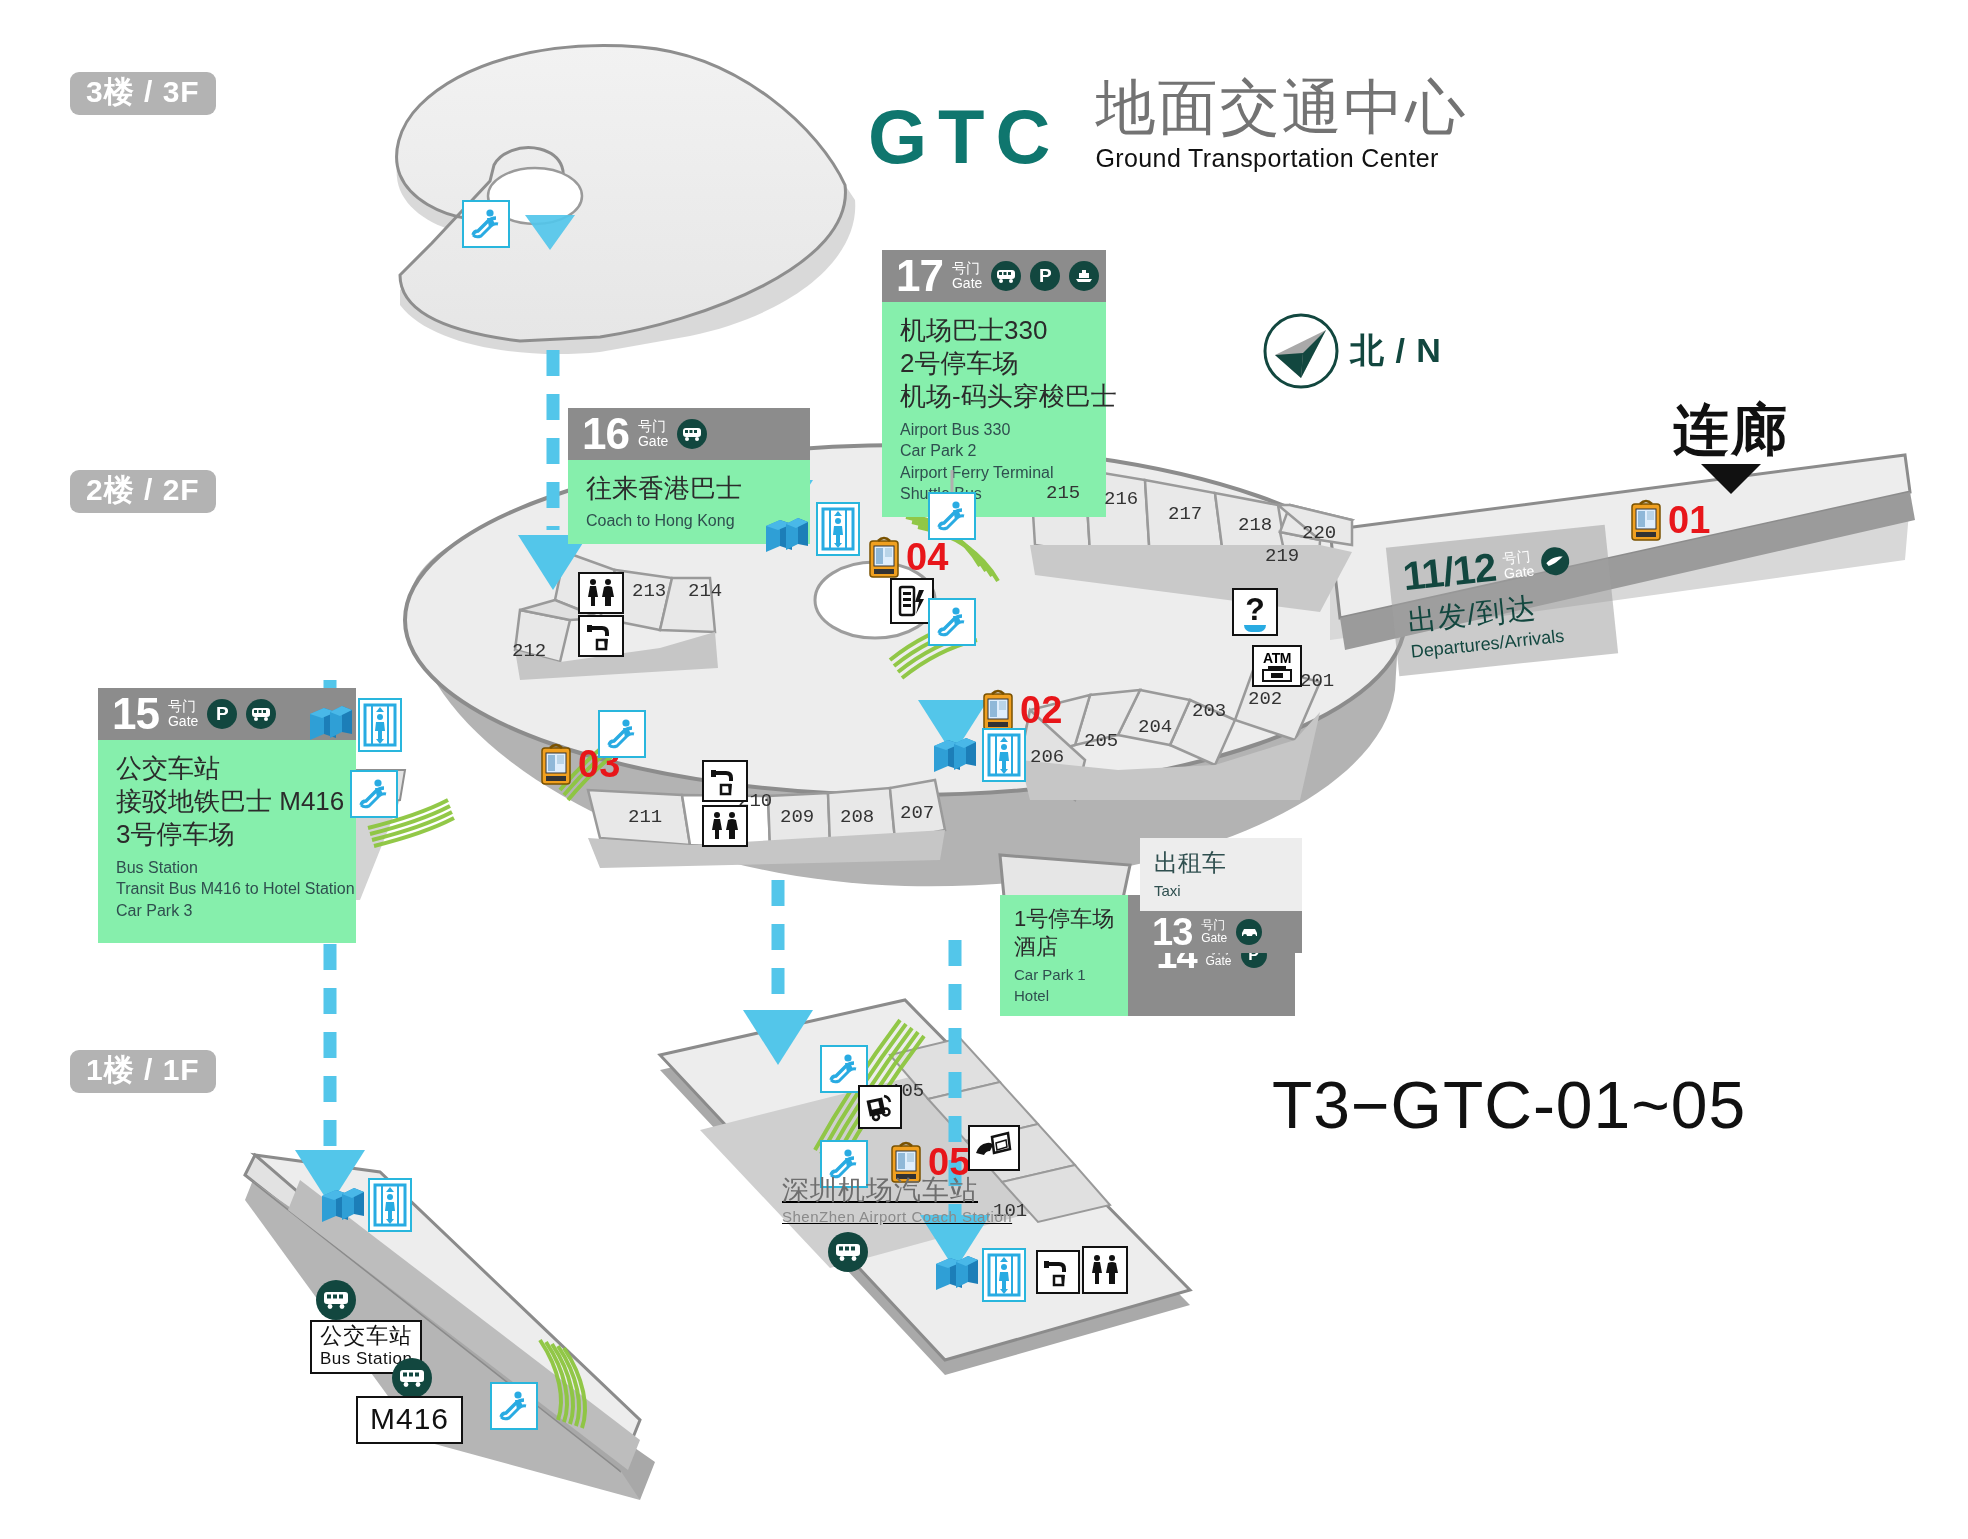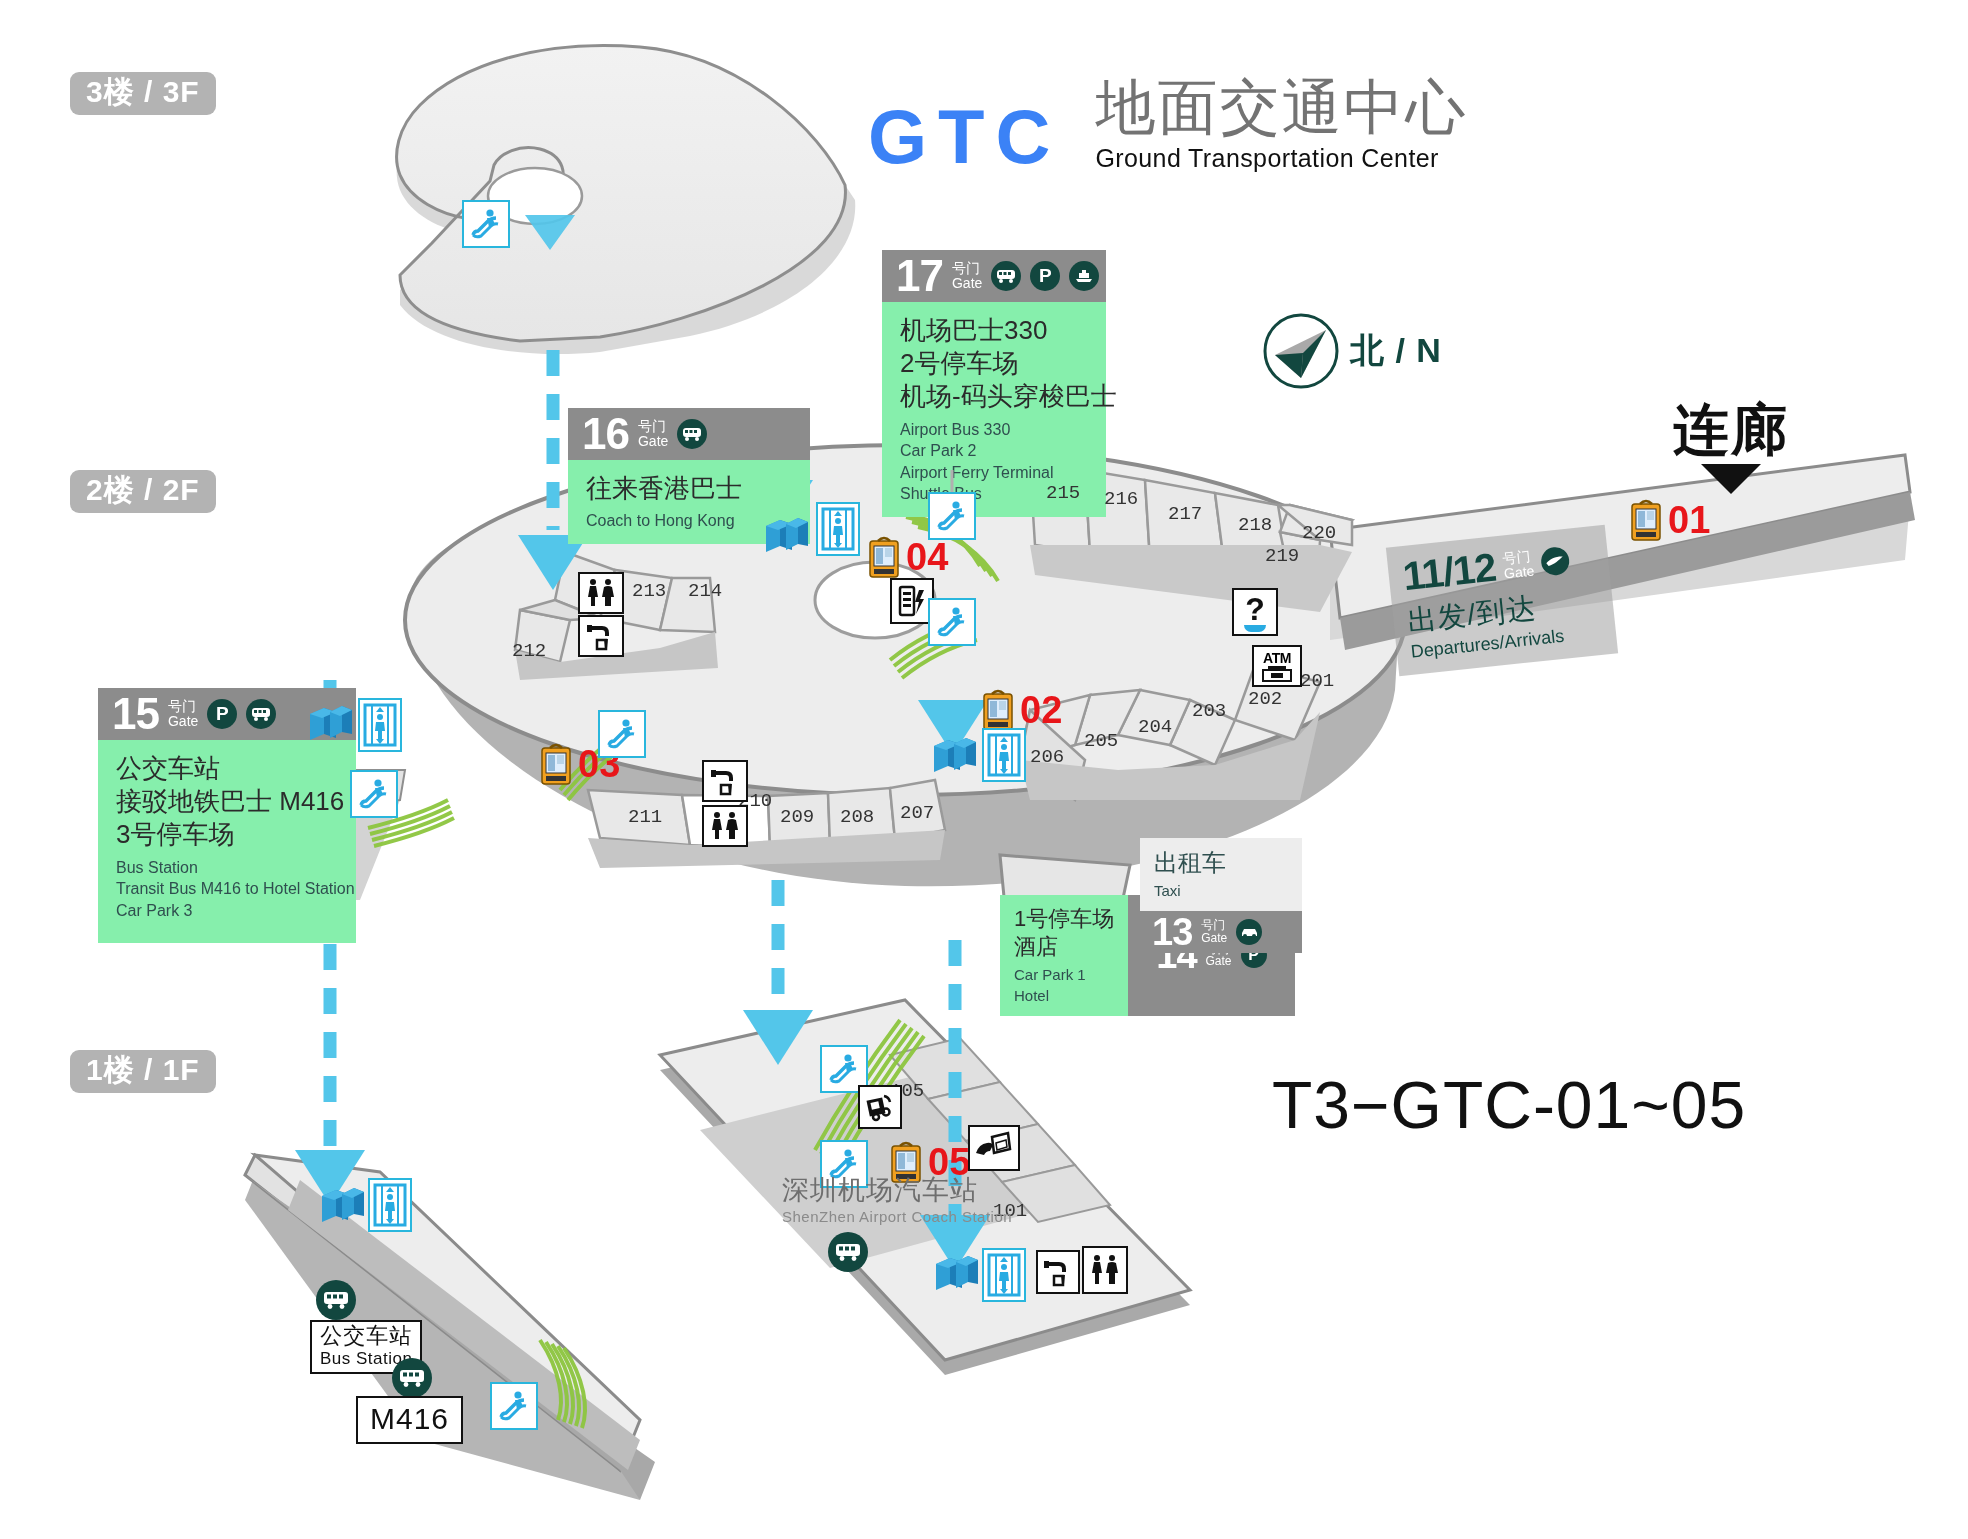--- a/index.html
+++ b/index.html
@@ -26,21 +26,21 @@
     font-size: 30px;
     font-weight: 700;
     letter-spacing: 1px;
     padding: 5px 16px 8px 16px;
     line-height: 1;
     white-space: nowrap;
   }
 
   
   .gtc-abbr {
-    font-size: 76px; font-weight: 800; color: #3b82f6;
+    font-size: 76px; font-weight: 800; color: #0f766e;
     letter-spacing: 11px; line-height: 1;
   }
   .gtc-cn {
     font-size: 60px; font-weight: 500; color: #737373;
     letter-spacing: 2px; line-height: 1;
   }
   .gtc-en {
     font-size: 25px; color: #111; letter-spacing: .4px; line-height: 1;
   }
 
@@ -753,21 +753,21 @@
   </div>
 
   <div class="abs tile" style="left:968px; top:1125px; width:52px; height:46px;">
     <svg width="40" height="34" viewBox="0 0 40 34">
         <path d="M2 22 q3 -9 11 -10 q4 -1 6 2 l-3 6 q-4 0 -6 4 Z" fill="#111"></path>
         <polygon points="18,6 34,2 36,18 20,22" fill="#fff" stroke="#111" stroke-width="2.5"></polygon>
         <polygon points="22,12 32,9 33,16 23,19" fill="#fff" stroke="#111" stroke-width="1.5"></polygon>
       </svg>
   </div>
 
-  <div class="abs" style="left:782px; top:1172px;">
+  <div class="abs" style="left:782px; top:1172px;text-decoration:underline;">
     <div class="map-label-cn">深圳机场汽车站</div>
     <div class="map-label-en">ShenZhen Airport Coach Station</div>
   </div>
 
   <div class="abs" style="left:828px; top:1232px;">
     <span class="badge" style="width:40px; height:40px;">
       <svg width="26" height="18" viewBox="0 0 26 18">
           <rect x="1" y="1" width="24" height="12" rx="3" fill="#fff"></rect>
           <rect x="4" y="3.5" width="4" height="4" fill="#12473F"></rect>
           <rect x="10" y="3.5" width="4" height="4" fill="#12473F"></rect>

